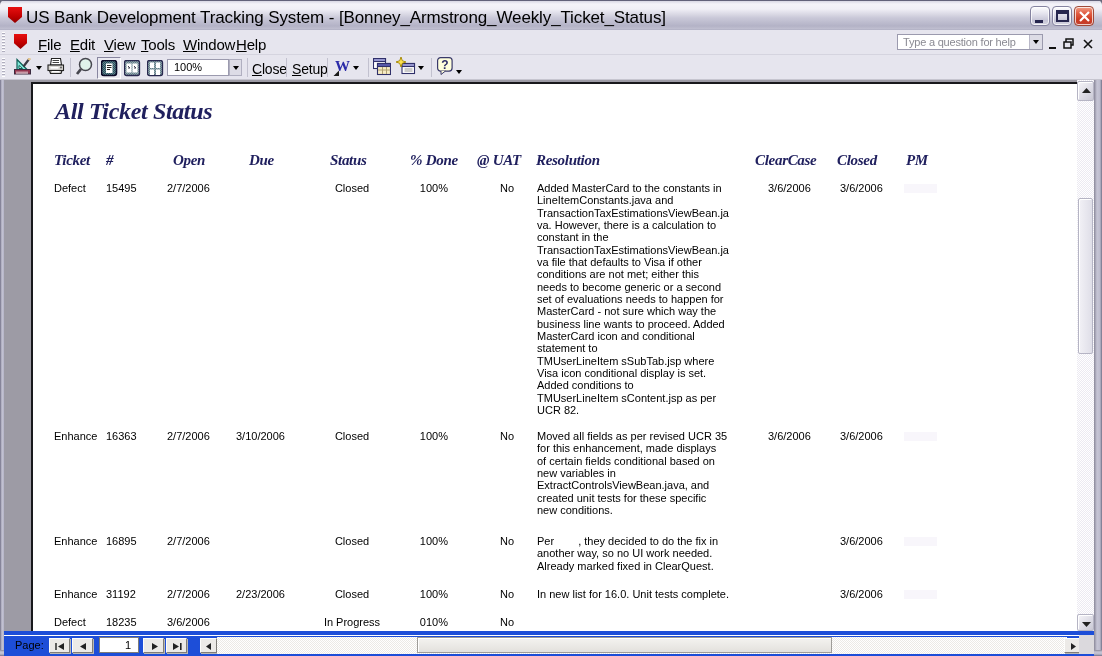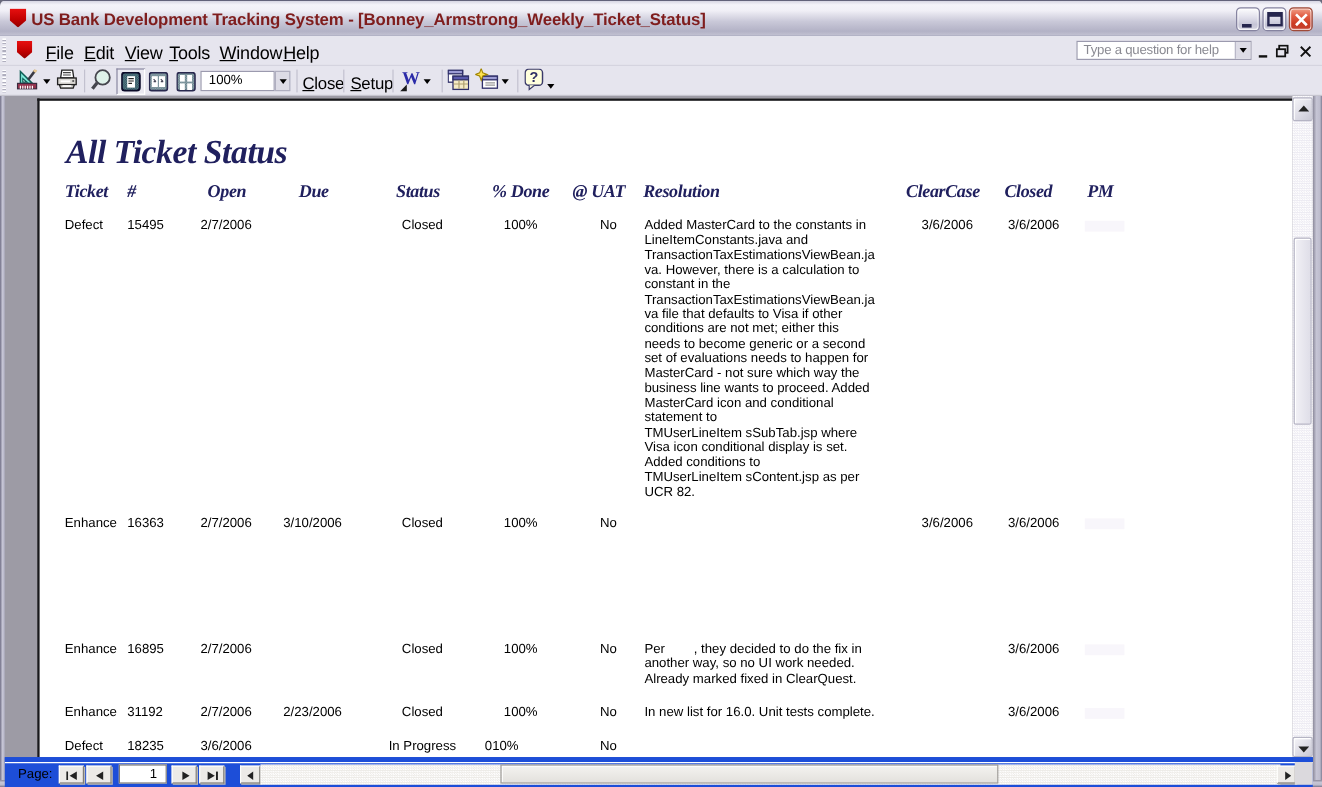--- a/index.html
+++ b/index.html
@@ -56,21 +56,21 @@
 .rtitle{font-family:"Liberation Serif",serif;font-weight:bold;font-style:italic;color:#20205E}
 .rhead{font-family:"Liberation Serif",serif;font-weight:bold;font-style:italic;font-size:15px;color:#20205E;letter-spacing:-0.3px;white-space:nowrap}
 .cell{font-size:11px;line-height:12.33px;color:#000;white-space:nowrap}
 .redact{background:#F8F6FB}
 </style></head>
 <body>
 
 <div class="abs" style="left:0;top:0;width:1102px;height:10px;background:#68687A"></div>
 <div class="abs" id="titlebar"></div>
 <div class="abs shield" style="left:8px;top:7px"></div>
-<div class="abs ttext" style="position:absolute;left:26px;top:8px;font-size:14px;font-weight:bold;color:#7f1d1d;letter-spacing:-0.12px;white-space:nowrap">US Bank Development Tracking System - [Bonney_Armstrong_Weekly_Ticket_Status]</div>
+<div class="abs ttext" style="position:absolute;left:26px;top:8px;font-size:17px;font-weight:normal;color:#000000;letter-spacing:-0.12px;white-space:nowrap">US Bank Development Tracking System - [Bonney_Armstrong_Weekly_Ticket_Status]</div>
 <div class="abs capbtn" style="left:1030px">
  <svg width="20" height="20">
       <rect x="4" y="13" width="8" height="3" fill="#26264E"></rect>
     </svg>
   </div>
 <div class="abs capbtn" style="left:1052px">
  <svg width="20" height="20">
       <rect x="4" y="4" width="11" height="10" fill="none" stroke="#26264E" stroke-width="2"></rect>
       <rect x="4" y="4" width="11" height="3" fill="#26264E"></rect>
     </svg>
@@ -270,21 +270,21 @@
  <div id="hthumb"></div>
  <div class="navbtn" style="left:1060px;width:16px">
       <svg width="16" height="15">
         <polygon points="6,4 6,11 11,7.5" fill="#222"></polygon>
       </svg>
     </div>
  <div id="hcorner"></div>
 </div>
 
 <div id="report" class="abs" style="left:0;top:0;width:1102px;height:656px;pointer-events:none">
-<div class="abs rtitle" style="left:55px;top:112px;font-size:28px;letter-spacing:-0.35px">All Ticket Status</div>
+<div class="abs rtitle" style="left:55px;top:98px;font-size:24px;letter-spacing:-0.35px">All Ticket Status</div>
 
 <div class="abs rhead" style="left:54px;top:152px">Ticket</div>
 <div class="abs rhead" style="left:106px;top:152px">#</div>
 <div class="abs rhead" style="left:173px;top:152px">Open</div>
 <div class="abs rhead" style="left:249px;top:152px">Due</div>
 <div class="abs rhead" style="left:330px;top:152px">Status</div>
 <div class="abs rhead" style="left:410px;top:152px">% Done</div>
 <div class="abs rhead" style="left:477px;top:152px">@ UAT</div>
 <div class="abs rhead" style="left:536px;top:152px">Resolution</div>
 <div class="abs rhead" style="left:755px;top:152px">ClearCase</div>
@@ -320,20 +320,27 @@
 <div class="abs cell" style="left:840px;top:182px">3/6/2006</div>
 <div class="abs redact" style="left:904px;top:184px;width:33px;height:9px"></div>
 
 <div class="abs cell" style="left:54px;top:430px">Enhance</div>
 <div class="abs cell" style="left:106px;top:430px">16363</div>
 <div class="abs cell" style="left:167px;top:430px">2/7/2006</div>
 <div class="abs cell" style="left:236px;top:430px">3/10/2006</div>
 <div class="abs cell" style="left:302px;top:430px;width:100px;text-align:center">Closed</div>
 <div class="abs cell" style="left:404px;top:430px;width:44px;text-align:right">100%</div>
 <div class="abs cell" style="left:477px;top:430px;width:60px;text-align:center">No</div>
+<div class="abs cell" style="left:537px;top:430px">Moved all fields as per revised UCR 35<br>
+for this enhancement, made displays<br>
+of certain fields conditional based on<br>
+new variables in<br>
+ExtractControlsViewBean.java, and<br>
+created unit tests for these specific<br>
+new conditions.</div>
 <div class="abs cell" style="left:768px;top:430px">3/6/2006</div>
 <div class="abs cell" style="left:840px;top:430px">3/6/2006</div>
 <div class="abs redact" style="left:904px;top:432px;width:33px;height:9px"></div>
 
 <div class="abs cell" style="left:54px;top:535px">Enhance</div>
 <div class="abs cell" style="left:106px;top:535px">16895</div>
 <div class="abs cell" style="left:167px;top:535px">2/7/2006</div>
 <div class="abs cell" style="left:302px;top:535px;width:100px;text-align:center">Closed</div>
 <div class="abs cell" style="left:404px;top:535px;width:44px;text-align:right">100%</div>
 <div class="abs cell" style="left:477px;top:535px;width:60px;text-align:center">No</div>
@@ -351,15 +358,15 @@
 <div class="abs cell" style="left:404px;top:588px;width:44px;text-align:right">100%</div>
 <div class="abs cell" style="left:477px;top:588px;width:60px;text-align:center">No</div>
 <div class="abs cell" style="left:537px;top:588px">In new list for 16.0. Unit tests complete.</div>
 <div class="abs cell" style="left:840px;top:588px">3/6/2006</div>
 <div class="abs redact" style="left:904px;top:590px;width:33px;height:9px"></div>
 
 <div class="abs cell" style="left:54px;top:616px">Defect</div>
 <div class="abs cell" style="left:106px;top:616px">18235</div>
 <div class="abs cell" style="left:167px;top:616px">3/6/2006</div>
 <div class="abs cell" style="left:302px;top:616px;width:100px;text-align:center">In Progress</div>
-<div class="abs cell" style="left:404px;top:616px;width:44px;">010%</div>
+<div class="abs cell" style="left:404px;top:616px;width:44px;text-align:right">010%</div>
 <div class="abs cell" style="left:477px;top:616px;width:60px;text-align:center">No</div>
 </div>
 
 </body></html>

